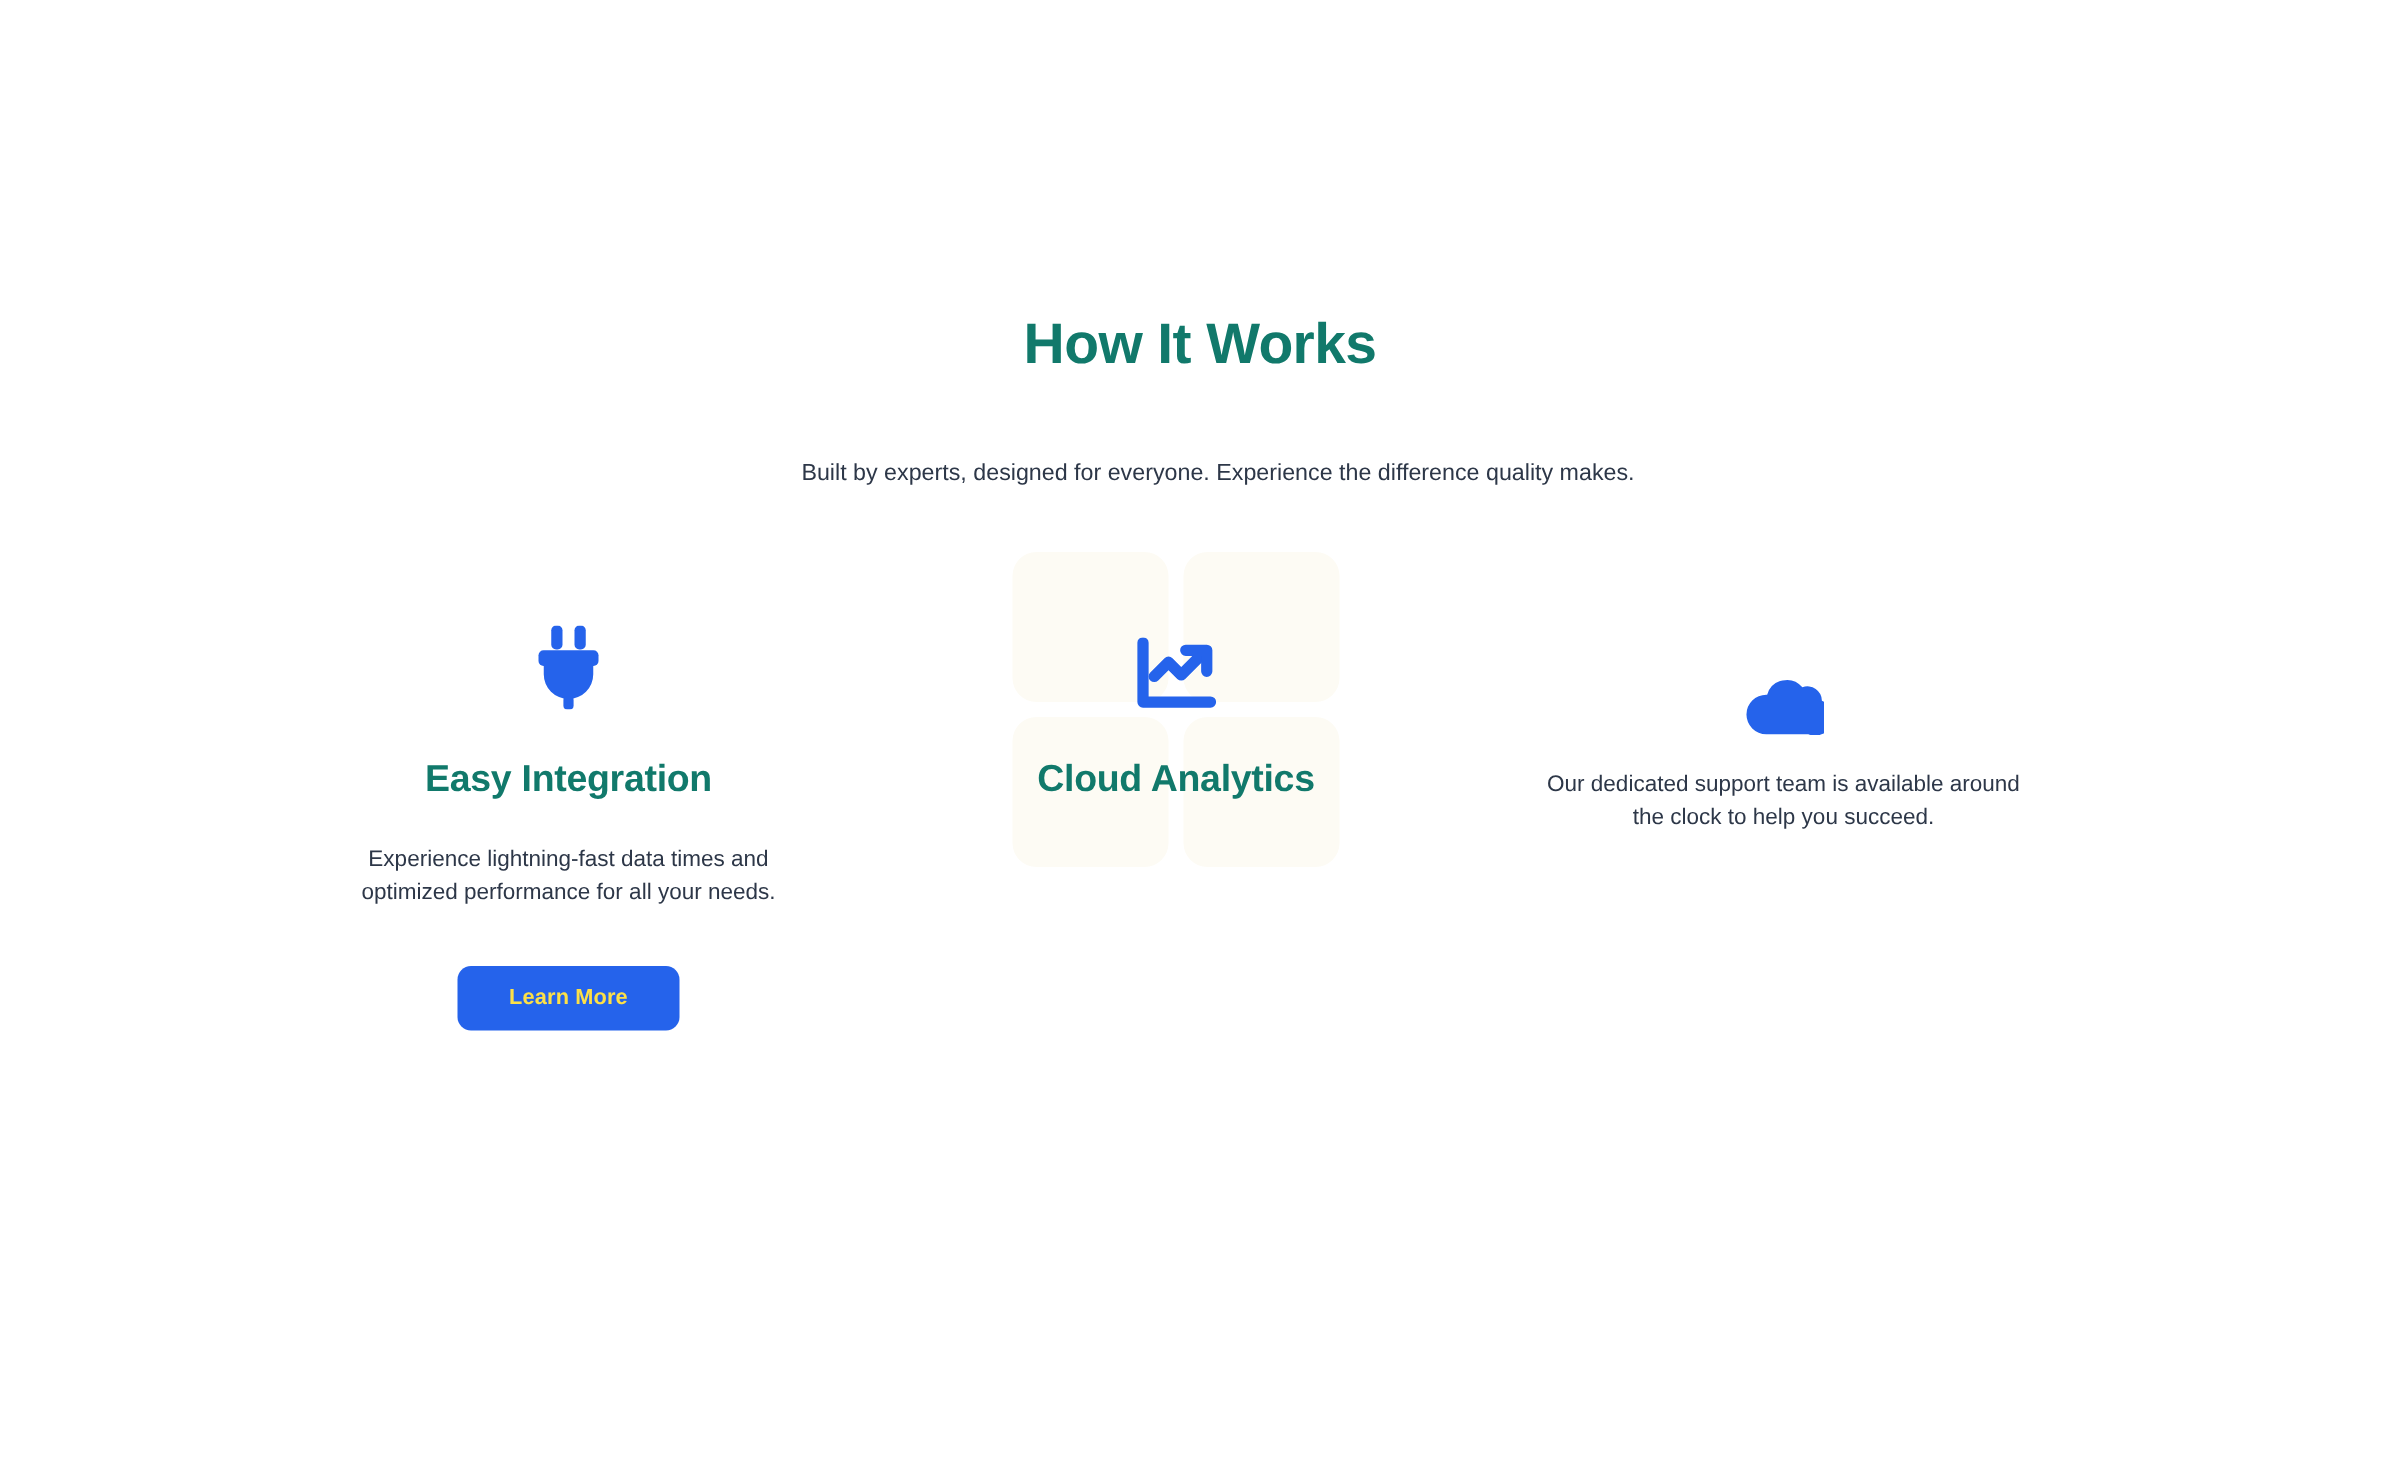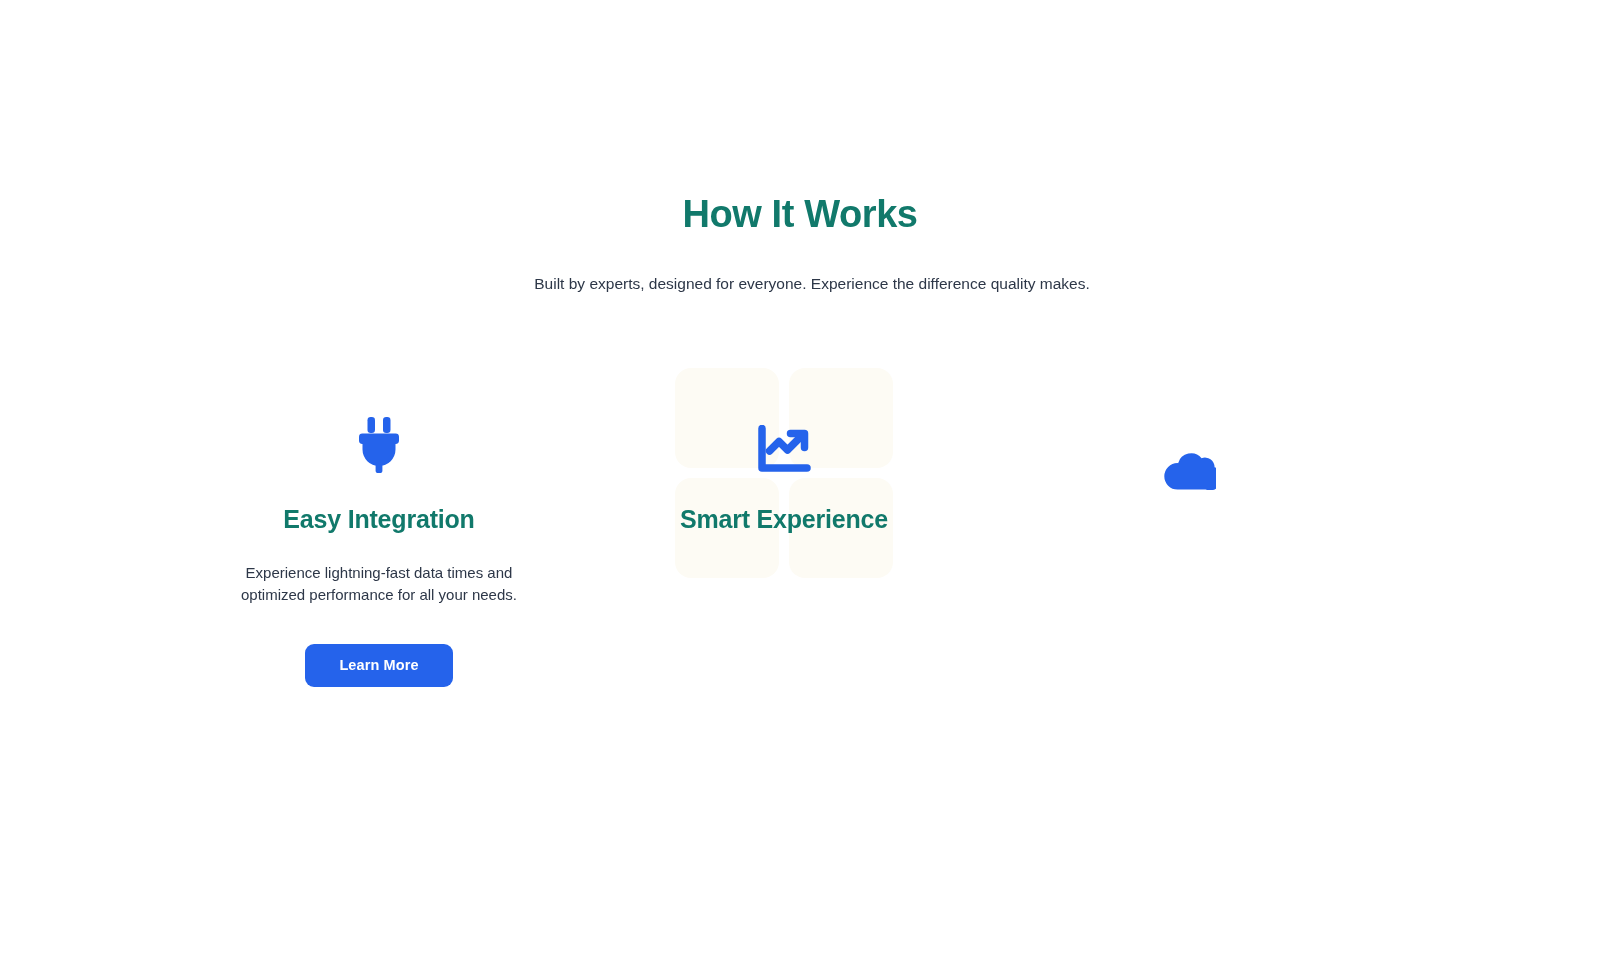--- a/index.html
+++ b/index.html
@@ -25,21 +25,21 @@
 
   
   .section-header {
     position: absolute;
     left: 0;
     top: 190px;
     width: 1600px;
     text-align: center;
   }
   .section-title {
-    margin: 0;
+    margin: 16px;
     font-size: 38px;
     line-height: 48px;
     font-weight: 700;
     letter-spacing: -0.4px;
     color: #11796b;
   }
   .section-subtitle {
     margin: 0;
     padding-top: 35px;
     font-size: 15.5px;
@@ -129,21 +129,21 @@
   .cta-wrap {
     padding-top: 38px;
     display: flex;
     justify-content: center;
   }
   .cta-button {
     appearance: none;
     border: 0;
     cursor: pointer;
     background: #2563eb;
-    color: #ffffff;
+    color: #fde047;
     font-family: "Liberation Sans", sans-serif;
     font-size: 14.5px;
     font-weight: 700;
     letter-spacing: 0.1px;
     border-radius: 9px;
     padding: 13px 34px 14px 34px;
     line-height: 16px;
   }
 </style>
 </head>
@@ -187,25 +187,26 @@
     <div class="card card-2">
       <div class="icon-wrap">
         <svg width="54" height="48" viewBox="0 0 54 48" aria-hidden="true">
           <g fill="none" stroke="#2563eb" stroke-width="7.5" stroke-linecap="round" stroke-linejoin="round">
             <path d="M5 3.5 V43 H50"></path>
             <path d="M12.5 26 L22 16.5 L30.5 25 L45.5 10"></path>
           </g>
           <path d="M33.5 8.5 H47.5 V22.5" fill="none" stroke="#2563eb" stroke-width="7.5" stroke-linecap="round" stroke-linejoin="round"></path>
         </svg>
       </div>
-      <h2 class="card-title">Smart Experience</h2>
+      <h2 class="card-title">Cloud Analytics</h2>
     </div>
 
     <div class="card card-3">
       <div class="icon-wrap">
         <svg width="54" height="39" viewBox="0 0 54 39" aria-hidden="true">
           <path fill="#2563eb" d="M15.5 38.5 A13.2 13.2 0 0 1 15.5 12.1 A3 3 0 0 1 16.1 12.15 A13.6 13.6 0 0 1 39.6 7.2 A9.6 9.6 0 0 1 52.6 16.2 A9.6 9.6 0 0 1 43.6 38.5 Z"></path>
         </svg>
       </div>
+      <p class="card-desc">Our dedicated support team is available around the clock to help you succeed.</p>
     </div>
 
   </div>
 </div>
 
 </body></html>

